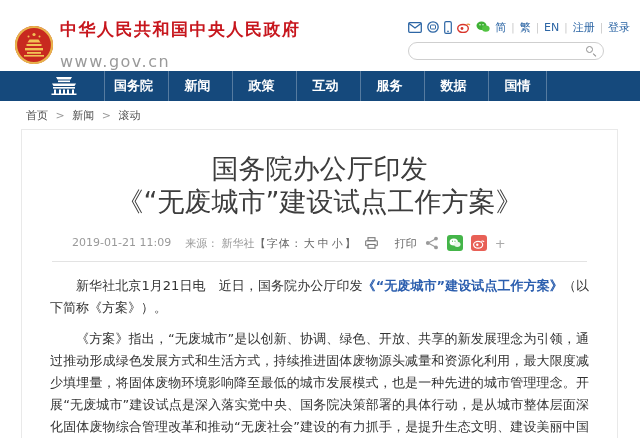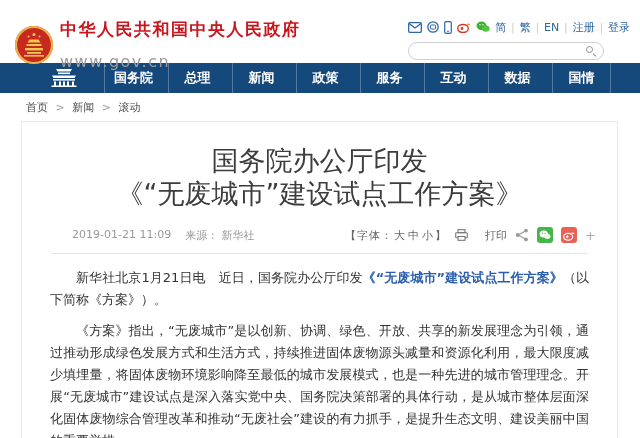--- a/index.html
+++ b/index.html
@@ -3,21 +3,21 @@
 <meta charset="utf-8">
 <style>
   * { box-sizing: border-box; }
   html,body { margin:0; padding:0; }
   body {
     width:640px; height:438px; overflow:hidden; background:#fff;
     font-family:"DejaVu Sans","Liberation Sans",sans-serif;
     -webkit-font-smoothing:antialiased;
   }
   
-  .header { position:relative; height:63px; background:#fff; }
+  .header { position:relative; height:71px; background:#fff; }
   .logo { position:absolute; left:14px; top:19px; display:flex; align-items:center; }
   .emblem { width:40px; height:40px; flex:0 0 40px; }
   .logo-text { margin-left:6px; }
   .site-title { color:#c7161d; font-size:17px; font-weight:bold; letter-spacing:1.5px; line-height:20px; }
   .site-url { color:#9a9a9a; font-size:16px; letter-spacing:1.5px; margin-top:13px; }
   .header-right { position:absolute; right:10px; top:20px; }
   .quick-row { display:flex; align-items:center; justify-content:flex-end; gap:5px; height:14px; }
   .q-icon { display:inline-flex; align-items:center; }
   .q-link { color:#2d66a5; font-size:11px; text-decoration:none; cursor:pointer; }
   .q-sep { color:#c9c9c9; font-size:10px; }
@@ -33,21 +33,21 @@
     color:#fff; font-size:13px; font-weight:bold; cursor:pointer;
     border-left:1px solid rgba(255,255,255,.28);margin-left:6px; }
   .nav-fill { flex:1; border-left:1px solid rgba(255,255,255,.28); }
   
   .breadcrumb { padding:7px 0 6px 26px; font-size:11px; color:#4a4a4a; }
   .bc-link { color:#4a4a4a; cursor:pointer; text-decoration:none; }
   .bc-sep { color:#999; margin:0 4px; }
   
   .panel { margin-left:21px; width:597px; height:324px; border:1px solid #e9e9e9; border-bottom:none; background:#fff; }
   .article-title { text-align:center; margin-top:22px; font-size:27px; line-height:33px; color:#3d3d3d; }
-  .meta-row { display:flex; justify-content:space-between; align-items:center; margin:17px 21px 0 50px; font-size:11px; color:#999; }
+  .meta-row { display:flex; align-items:center; margin:17px 21px 0 50px; font-size:11px; color:#999; }
   .meta-left { display:flex; gap:14px; }
   .meta-right { display:flex; align-items:center; gap:8px; color:#666; }
   .font-tool { letter-spacing:1px; }
   .font-size-link { cursor:pointer; margin:0 1px; }
   .print-btn { display:inline-flex; align-items:center; gap:17px; cursor:pointer; color:#666; }
   .share-btn { display:inline-flex; cursor:pointer; }
   .badge { width:16px; height:16px; border-radius:3px; display:inline-flex; align-items:center; justify-content:center; }
   .plus { color:#aaa; font-size:13px; cursor:pointer; }
   .divider { border:none; border-top:1px solid #e3e3e3; margin:10px 30px 0 30px; }
   .content { margin:13px 28px 0 28px; font-size:13px; line-height:22px; color:#333; text-align:justify; }
@@ -141,25 +141,24 @@
       <rect x="6" y="10" width="22" height="1.6"></rect>
       <rect x="7" y="12.5" width="2" height="5"></rect>
       <rect x="12" y="12.5" width="2" height="5"></rect>
       <rect x="16" y="12.5" width="2" height="5"></rect>
       <rect x="20" y="12.5" width="2" height="5"></rect>
       <rect x="25" y="12.5" width="2" height="5"></rect>
       <rect x="4.5" y="16.5" width="25" height="1.5"></rect>
     </svg>
   </div>
   <div class="nav-item">国务院</div>
-  <div class="nav-item">总理</div>
   <div class="nav-item">新闻</div>
   <div class="nav-item">政策</div>
+  <div class="nav-item">互动</div>
   <div class="nav-item">服务</div>
-  <div class="nav-item">互动</div>
   <div class="nav-item">数据</div>
   <div class="nav-item">国情</div>
   <div class="nav-fill"></div>
 </div>
 
 <div class="breadcrumb">
   <span class="bc-link">首页</span>
   <span class="bc-sep">&gt;</span>
   <span class="bc-link">新闻</span>
   <span class="bc-sep">&gt;</span>

